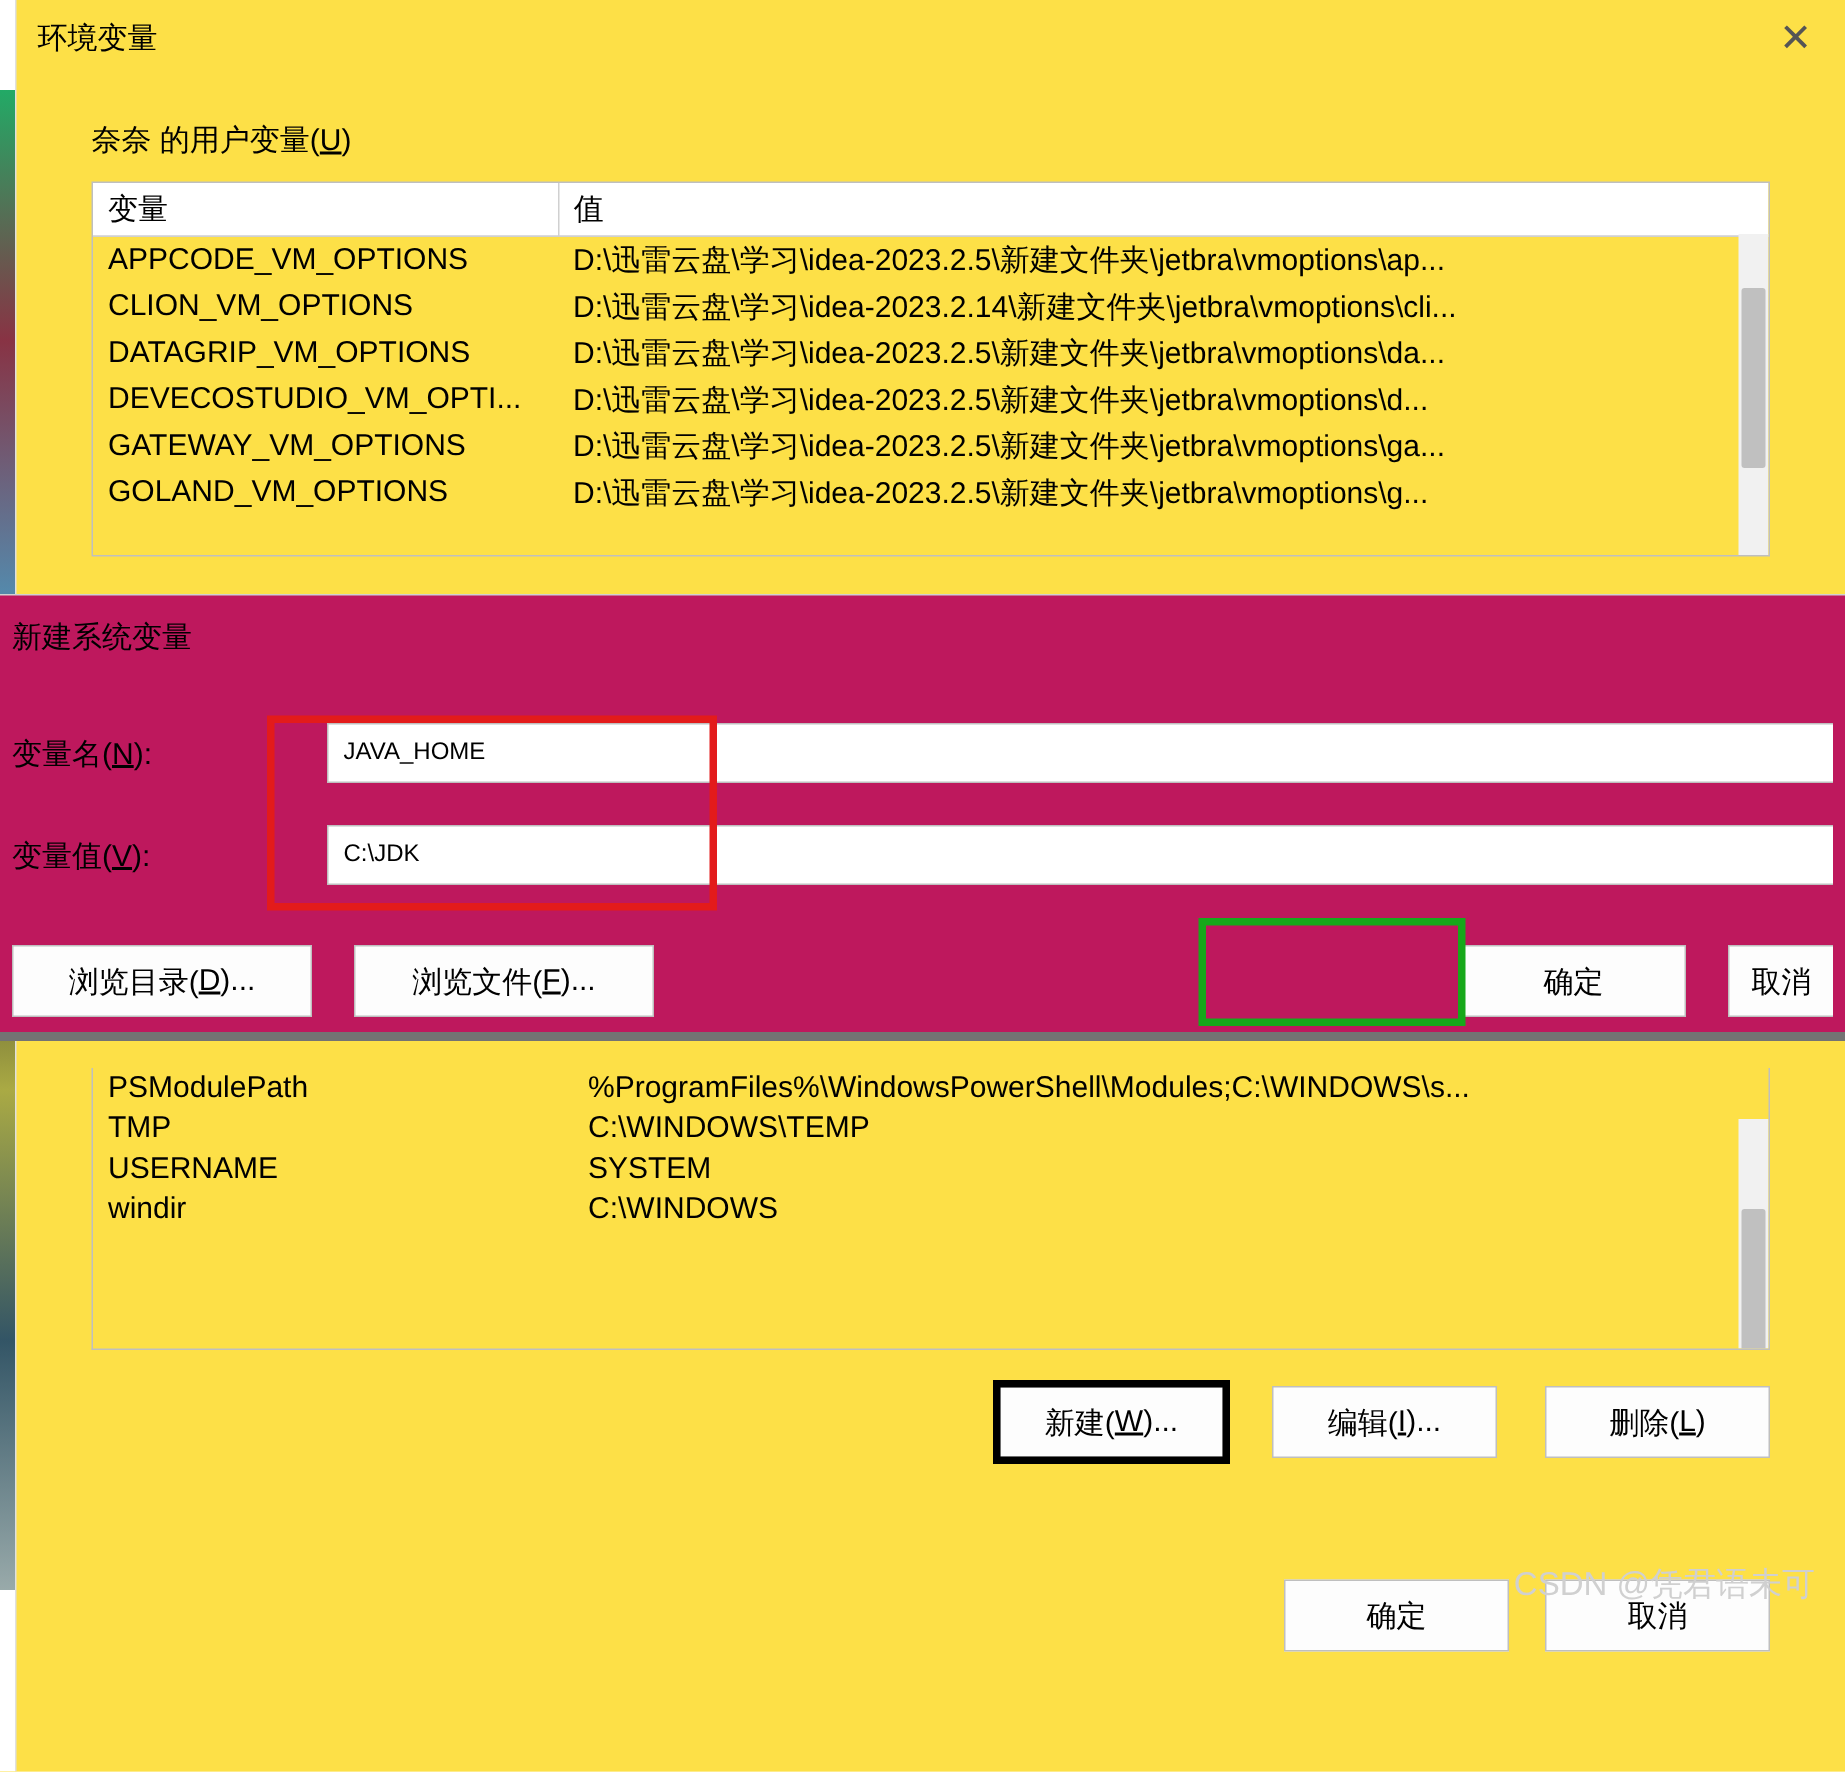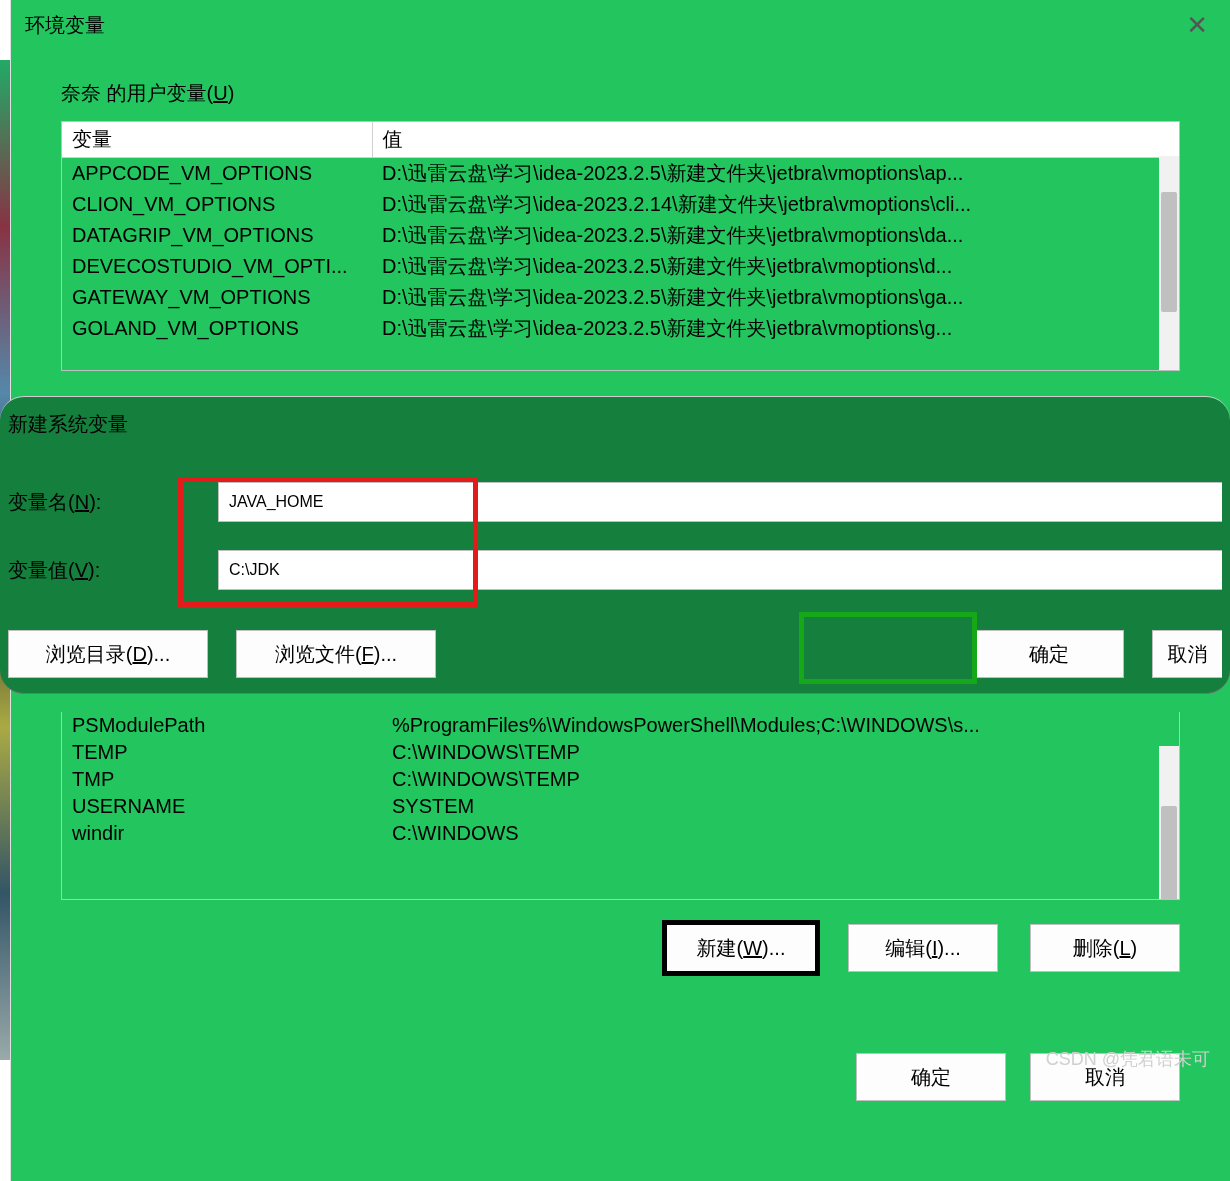--- a/index.html
+++ b/index.html
@@ -1,20 +1,20 @@
 <!DOCTYPE html>
 <html><head>
   <meta charset="utf-8">
   <style>
     * { box-sizing: border-box; margin: 0; padding: 0; }
     body { font-family: "Microsoft YaHei", "Segoe UI", sans-serif; font-size: 16px; background: #fff; color: #000; position: relative; width: 1230px; height: 1181px; overflow: hidden; }
     .underline { text-decoration: underline; }
     
     
-    .main-dialog { position: absolute; left: 10px; top: 0; right: 0; bottom: 0; background: #22c55e; border-left: 1px solid #e0e0e0; }
+    .main-dialog { position: absolute; left: 10px; top: 0; right: 0; bottom: 0; background: #fde047; border-left: 1px solid #e0e0e0; }
     .title-bar { display: flex; justify-content: space-between; align-items: center; height: 50px; padding: 0 14px; font-size: 20px; }
     .close-x { font-size: 26px; color: #555; cursor: pointer; padding: 4px 8px; }
     
     .section { padding: 30px 50px 10px 50px; }
     .section-label { font-size: 20px; margin-bottom: 14px; }
     
     .var-table-wrap { border: 1px solid #bfbfbf; height: 250px; position: relative; overflow: hidden; }
     .var-table { width: 100%; border-collapse: collapse; table-layout: fixed; }
     .var-table th { text-align: left; font-weight: normal; font-size: 20px; padding: 4px 10px; background: #fff; border-bottom: 1px solid #d0d0d0; }
     .var-table th:first-child { border-right: 1px solid #d0d0d0; }
@@ -30,36 +30,36 @@
     .sys-col-var { width: 320px; }
     .scrollbar-v2 { position: absolute; right: 2px; top: 60px; width: 16px; height: 120px; background: #c0c0c0; border-radius: 2px; }
     
     .btn-row { display: flex; gap: 32px; justify-content: flex-end; margin-top: 24px; }
     .btn { min-width: 150px; height: 48px; border: 1px solid #bfbfbf; background: #fdfdfd; font-size: 20px; display: inline-flex; align-items: center; justify-content: center; cursor: pointer; padding: 0 18px; }
     .btn.highlight-black { outline: 5px solid #000; outline-offset: -1px; }
     
     .footer-row { position: absolute; right: 50px; bottom: 80px; display: flex; gap: 24px; }
     
     
-    .new-var-dialog { position: absolute; left: 0; top: 396px; width: 1230px; height: 298px; background: #15803d; border-top: 1px solid #d0d0d0; border-bottom: 1px solid #737373; border-radius: 24px; }
+    .new-var-dialog { position: absolute; left: 0; top: 396px; width: 1230px; height: 298px; background: #be185d; border-top: 1px solid #d0d0d0; border-bottom: 6px solid #737373; }
     .new-var-title { font-size: 20px; padding: 14px 8px; }
     .new-var-body { padding: 30px 8px 0 8px; }
     .field-row { display: flex; align-items: center; margin-bottom: 28px; }
     .field-label { width: 210px; font-size: 20px; }
     .field-input { flex: 1; height: 40px; border: 1px solid #bfbfbf; border-right: none; font-size: 16px; padding: 0 10px; background: #fff; }
     
     .new-var-btns { display: flex; justify-content: space-between; padding: 12px 8px 0 8px; }
     .left-btns { display: flex; gap: 28px; }
     .right-btns { display: flex; gap: 28px; align-items: center; }
     .btn-n { min-width: 200px; height: 48px; border: 1px solid #bfbfbf; background: #fdfdfd; font-size: 20px; display: inline-flex; align-items: center; justify-content: center; cursor: pointer; }
     .btn-n.cancel-trim { min-width: 70px; border-right: none; }
     .highlight-red { position: absolute; border: 5px solid #e31b1b; pointer-events: none; }
     .highlight-green { position: absolute; border: 5px solid #17a81a; pointer-events: none; }
     
-    .watermark { position: absolute; right: 20px; bottom: 110px; font-size: 18px; color: #d0d0d0; pointer-events: none; }
+    .watermark { position: absolute; right: 20px; bottom: 110px; font-size: 22px; color: #d0d0d0; pointer-events: none; }
     
     
     .left-strip { position: absolute; left: 0; top: 60px; width: 10px; height: 1000px; background: linear-gradient(#2a6, #834, #58a, #222, #aa4, #356, #9aa); }
     .scrollbar-track { position:absolute; right:0; top:34px; bottom:0; width:20px; background:#f1f1f1;}
   </style>
 </head>
 <body>
 
 <div class="left-strip"></div>
 
@@ -124,24 +124,20 @@
         <colgroup>
             <col class="sys-col-var">
             <col>
           </colgroup>
         <tbody id="sys-vars-body">
             <tr>
               <td>PSModulePath</td>
               <td>%ProgramFiles%\WindowsPowerShell\Modules;C:\WINDOWS\s...</td>
             </tr>
             <tr>
-              <td>TEMP</td>
-              <td>C:\WINDOWS\TEMP</td>
-            </tr>
-            <tr>
               <td>TMP</td>
               <td>C:\WINDOWS\TEMP</td>
             </tr>
             <tr>
               <td>USERNAME</td>
               <td>SYSTEM</td>
             </tr>
             <tr>
               <td>windir</td>
               <td>C:\WINDOWS</td>

